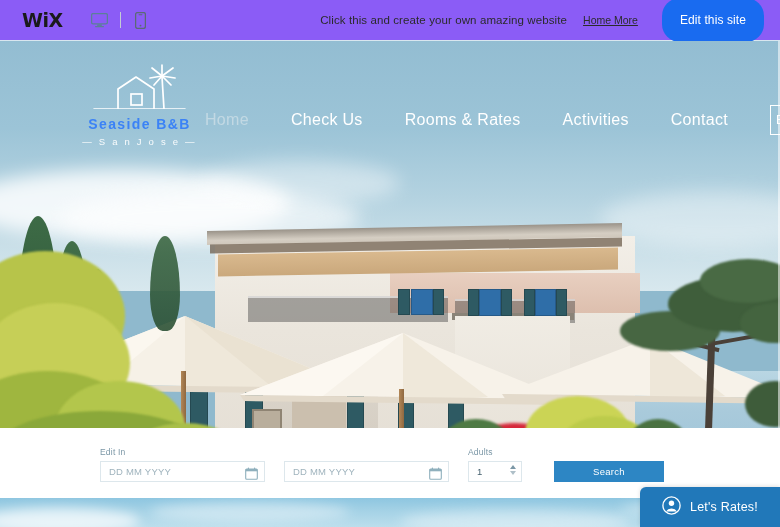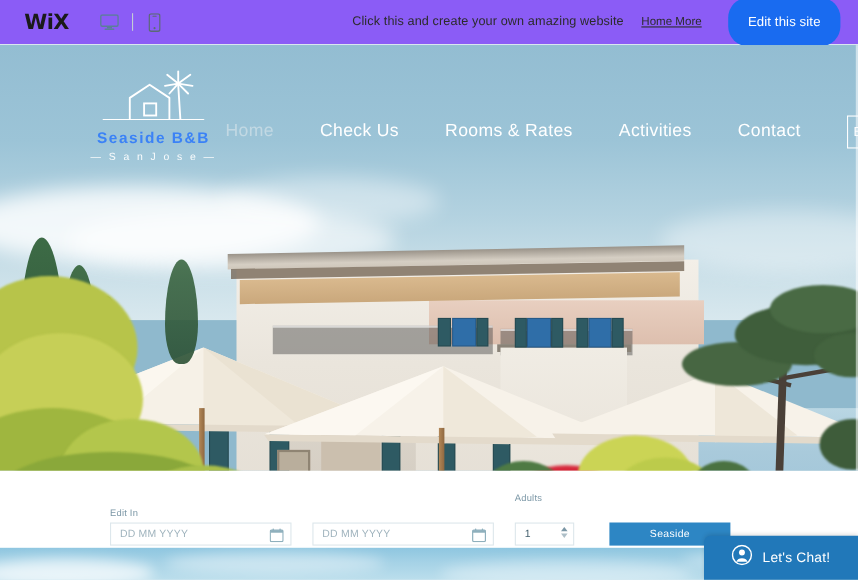--- a/index.html
+++ b/index.html
@@ -606,45 +606,45 @@
           <svg width="13" height="13" viewBox="0 0 13 13">
             <rect x="0.7" y="2" width="11.6" height="10.3" rx="1" fill="#ffffff" stroke="#8fb0bd" stroke-width="1.1"></rect>
             <rect x="0.7" y="2" width="11.6" height="2.3" fill="#8fb0bd"></rect>
             <rect x="2.8" y="0.4" width="1.2" height="2.6" rx="0.5" fill="#8fb0bd"></rect>
             <rect x="9" y="0.4" width="1.2" height="2.6" rx="0.5" fill="#8fb0bd"></rect>
           </svg>
         </span>
       </div>
     </div>
 
-    <div class="field" style="margin-left:9px;gap:14px;">
+    <div class="field" style="margin-left:9px;">
       <span class="field-label">Adults</span>
       <div class="num-input">
         <span class="val">1</span>
         <span class="spin">
           <span class="up"></span>
           <span class="down"></span>
         </span>
       </div>
     </div>
 
 
-    <button class="search-btn">Seaside</button>
+    <button class="search-btn">Search</button>
   </div>
 </div>
 
 <div class="bottom-strip">
   <div class="wisp" style="left:-20px; top:10px; width:160px; height:26px;"></div>
   <div class="wisp" style="left:150px; top:4px; width:200px; height:20px; opacity:.6;"></div>
   <div class="wisp" style="left:400px; top:12px; width:230px; height:24px; opacity:.55;"></div>
   <div class="wisp" style="left:620px; top:2px; width:180px; height:18px; opacity:.5;"></div>
 </div>
 
 <div class="chat-widget">
   <span>
     <svg width="19" height="19" viewBox="0 0 19 19">
       <circle cx="9.5" cy="9.5" r="8.6" fill="none" stroke="#ffffff" stroke-width="1.3"></circle>
       <circle cx="9.5" cy="7.2" r="2.7" fill="#ffffff"></circle>
       <path d="M4.3 15.6 a5.6 5.0 0 0 1 10.4 0 z" fill="#ffffff"></path>
     </svg>
   </span>
-  <span class="chat-label">Let's Chat!</span>
+  <span class="chat-label">Let's Rates!</span>
 </div>
 
 </body></html>

